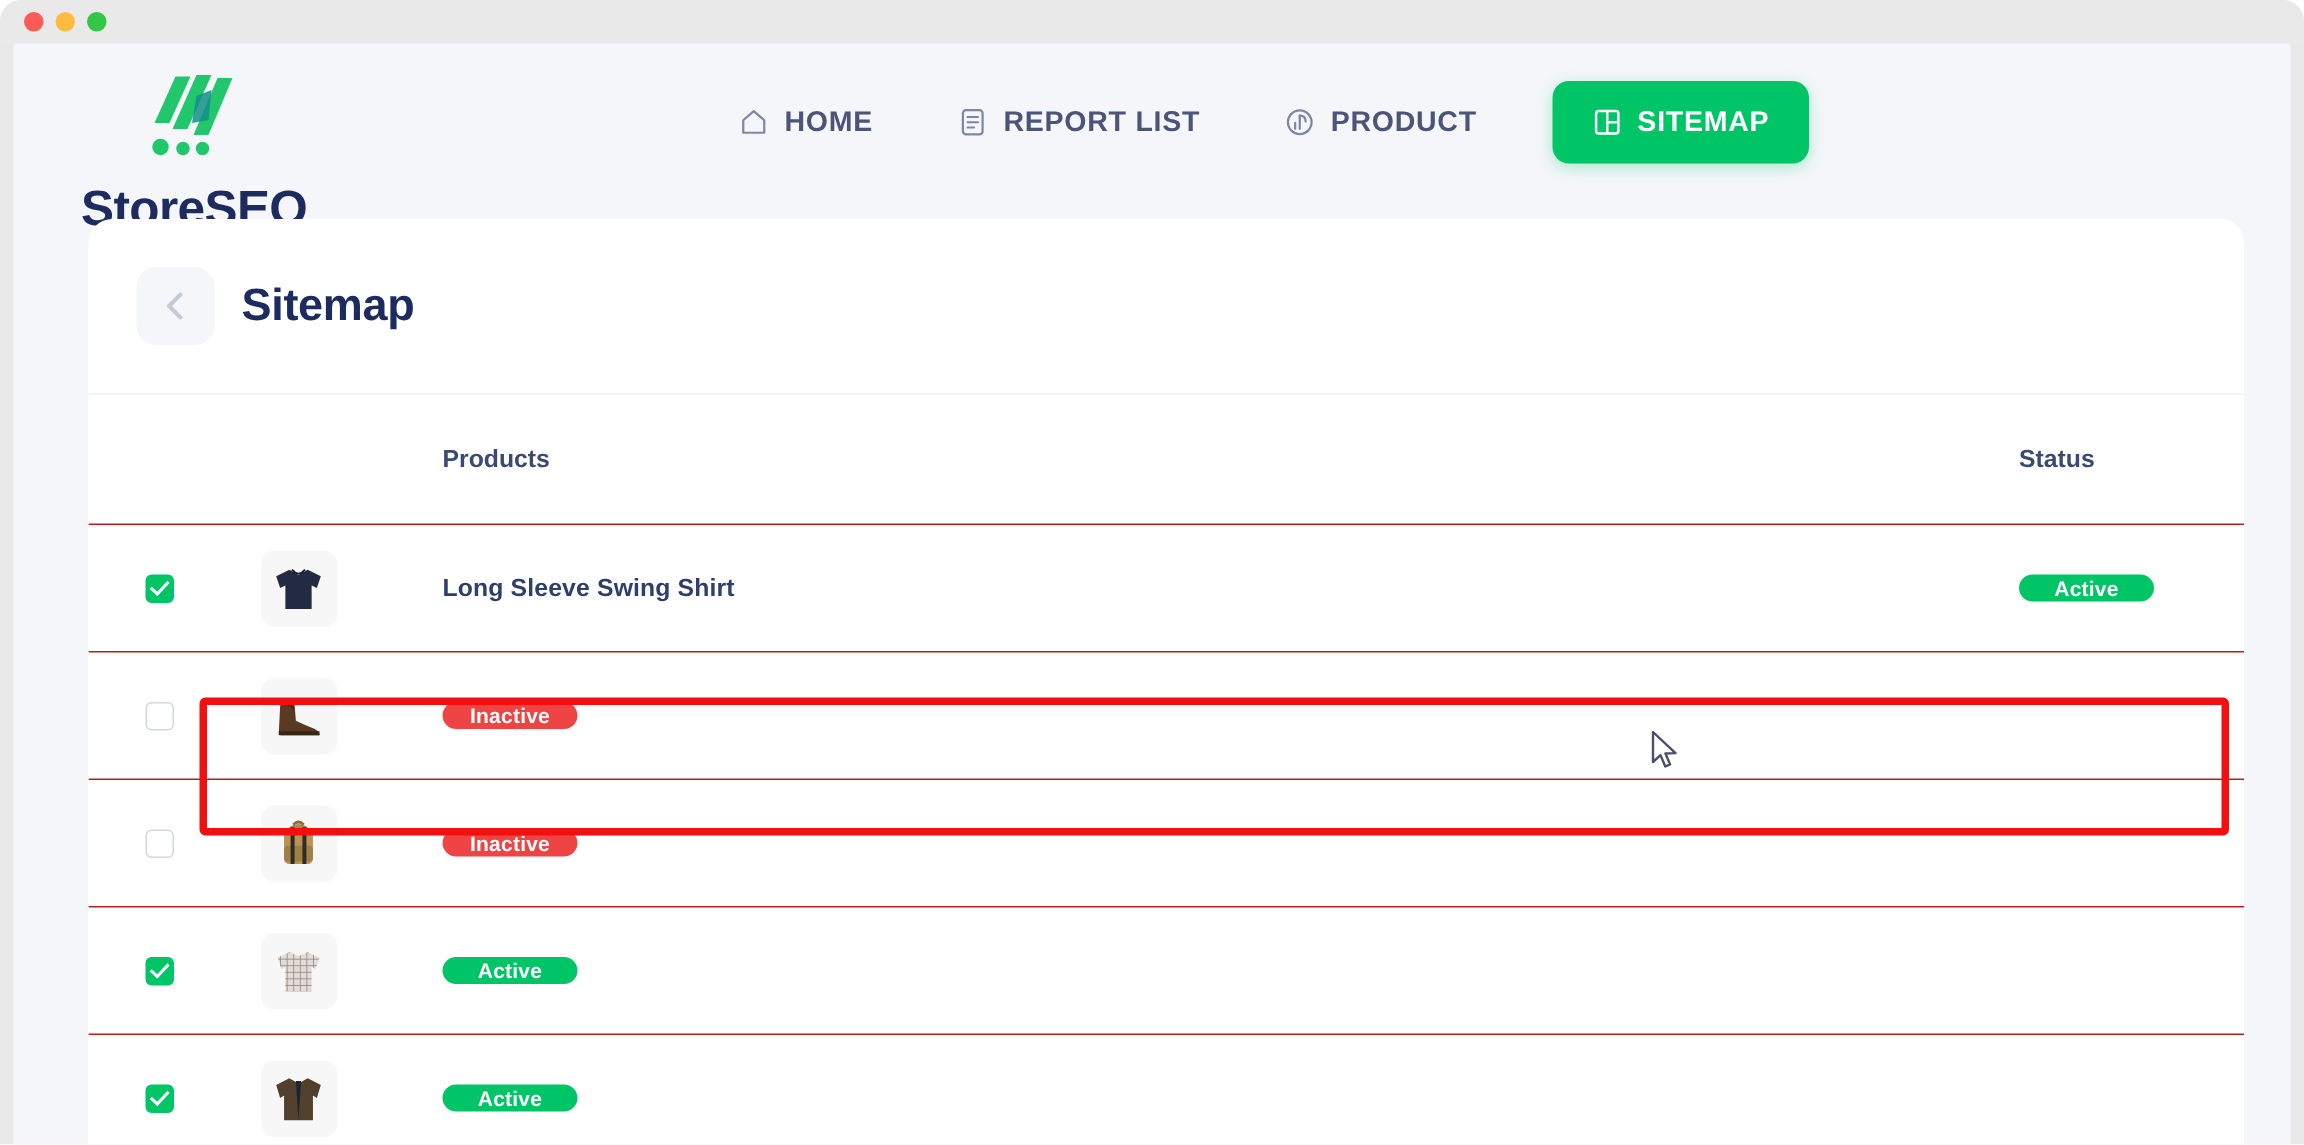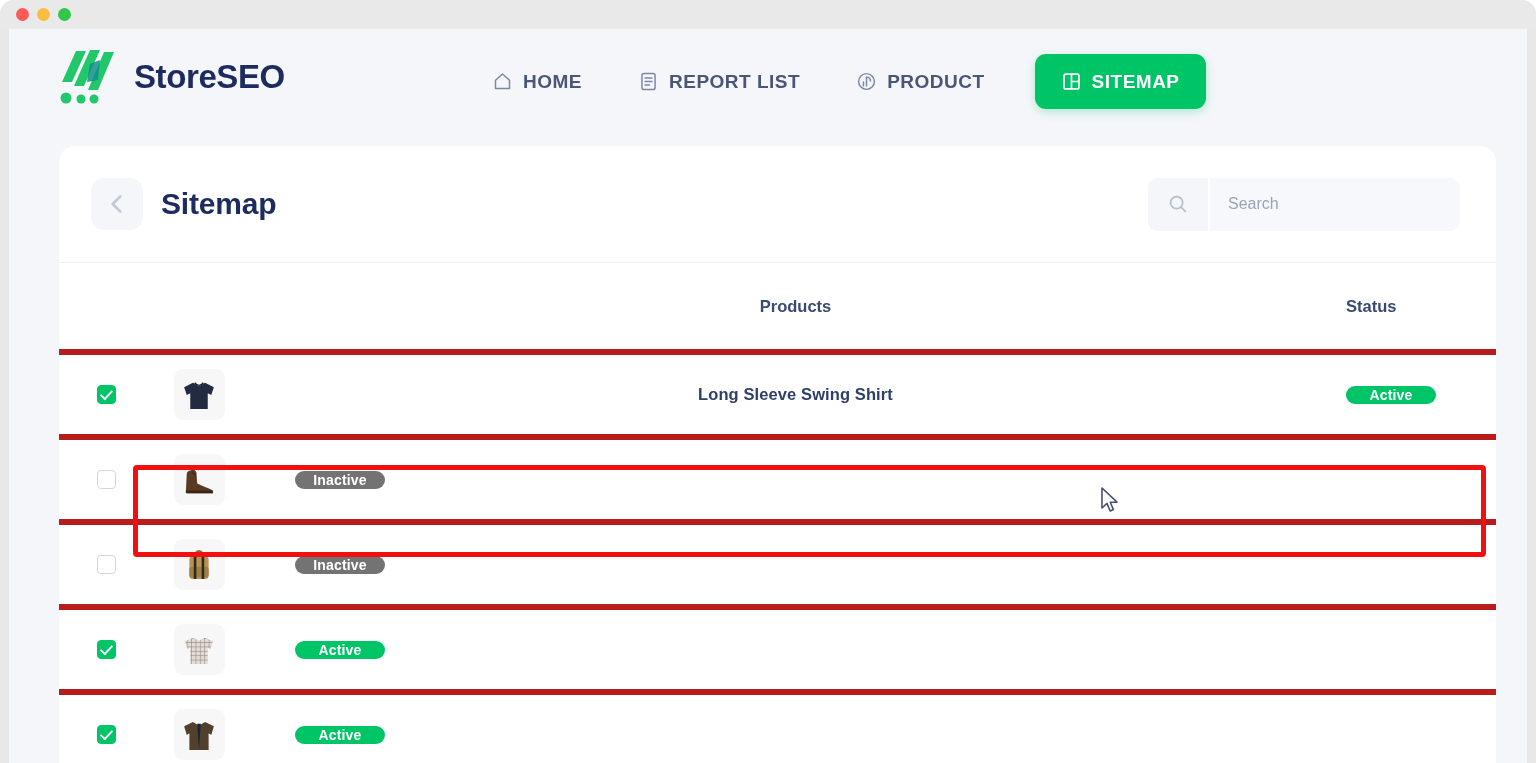--- a/index.html
+++ b/index.html
@@ -44,21 +44,21 @@
   
   .topnav {
     position: relative;
     height: 105px;
     display: flex;
     align-items: center;
   }
   .brand {
     position: absolute;
     left: 45px; top: 17px;
-    display: flex; align-items: center; gap: 12px;
+    display: flex; align-items: center; gap: 12px; flex-direction: column;
   }
   .brand-mark { width: 68px; height: 62px; display:block; }
   .brand-name {
     font-size: 33px; font-weight: 700; letter-spacing: -0.4px;
     color: #1d2b5e;
   }
   .navlinks {
     position: absolute;
     left: 455px; top: 0;
     height: 105px;
@@ -131,28 +131,28 @@
     font-family: "Liberation Sans", sans-serif;
     font-size: 16px; color: #3d4a6b;
     padding: 0 18px;
   }
   .search-input::placeholder { color: #9aa3bb; }
 
   
   .table { width: 100%; }
   .trow {
     display: flex; align-items: center;
-    border-top: 6px solid #b91c1c;
+    border-top: 1px solid #b91c1c;
     height: 85px;
     position: relative;
   }
   .trow.header { height: 87px; border-top: 1px solid #eef0f5; }
   .c-check { width: 94px; flex: none; display:flex; justify-content:center; align-items:center; }
   .c-thumb { width: 92px; flex: none; display:flex; justify-content:center; align-items:center; }
-  .c-name  { flex: 1; padding-left: 50px; text-align: center; }
+  .c-name  { flex: 1; padding-left: 50px; }
   .c-status{ width: 200px; flex: none; padding-left: 50px; }
 
   .th {
     font-size: 16.5px; font-weight: 600; color: #3b4a73;
   }
   .pname {
     font-size: 16.5px; font-weight: 600; color: #2f3f6b;
     letter-spacing: .1px;
   }
 
@@ -187,21 +187,21 @@
   .badge {
     display: inline-flex; align-items: center; justify-content: center;
     height: 18px; min-width: 90px;
     border-radius: 15px;
     font-size: 14px; font-weight: 700;
     color: #ffffff;
     letter-spacing: .15px;
     padding: 0 16px;
   }
   .badge.active   { background: #00c566; }
-  .badge.inactive { background: #737373; }
+  .badge.inactive { background: #ef4444; }
 
   
   .annot {
     position: absolute;
     left: 124px; top: 436px;
     width: 1353px; height: 92px;
     border: 5px solid #f20f0f;
     border-radius: 4px;
     pointer-events: none;
     z-index: 40;
@@ -295,29 +295,20 @@
       <div class="card-head">
         <div class="head-left">
           <div class="back-btn">
             <svg width="26" height="26" viewBox="0 0 24 24">
               <path d="M15 5 L8 12 L15 19" fill="none" stroke="#c3cad8" stroke-width="2.6" stroke-linecap="round" stroke-linejoin="round"></path>
             </svg>
           </div>
           <div class="page-title">Sitemap</div>
         </div>
 
-        <div class="searchbox">
-          <div class="search-ico">
-            <svg width="22" height="22" viewBox="0 0 24 24">
-              <circle cx="10.5" cy="10.5" r="6.6" fill="none" stroke="#b6bed0" stroke-width="1.9"></circle>
-              <path d="M15.4 15.4 L20 20" stroke="#b6bed0" stroke-width="1.9" stroke-linecap="round"></path>
-            </svg>
-          </div>
-          <input class="search-input" type="text" placeholder="Search" style="">
-        </div>
       </div>
 
       <div class="table">
 
         <div class="trow header">
           <div class="c-check"></div>
           <div class="c-thumb"></div>
           <div class="c-name">
             <span class="th">Products</span>
           </div>

